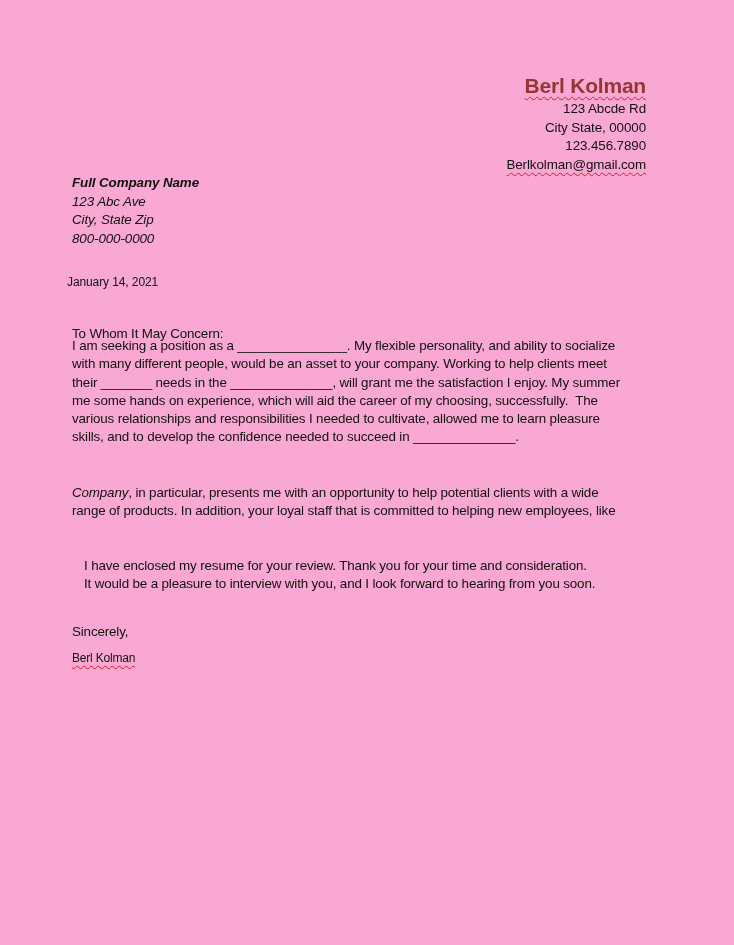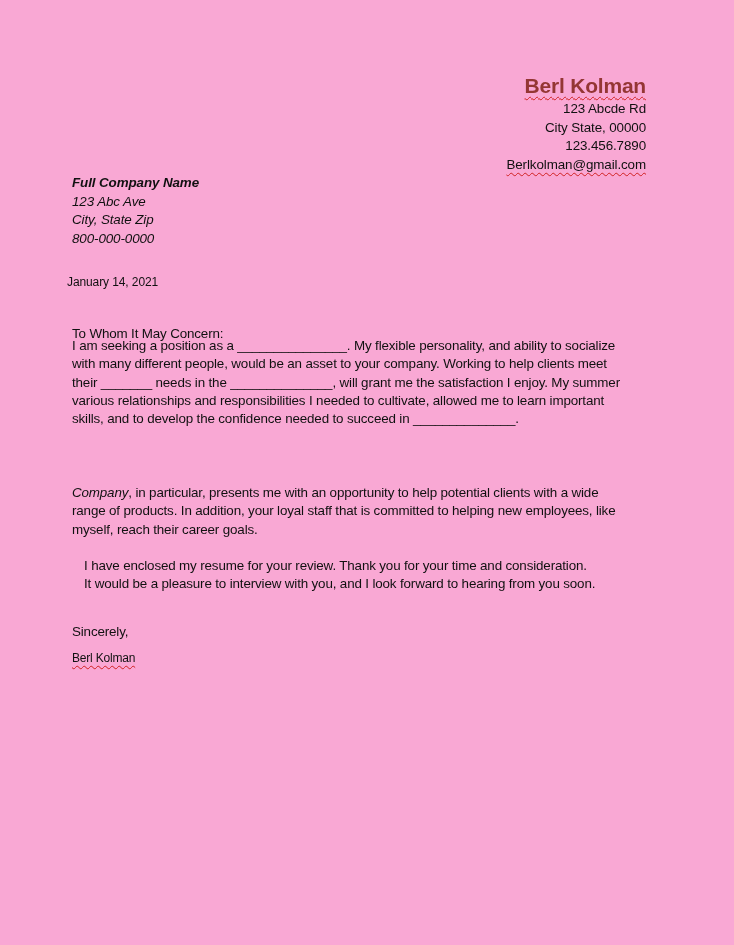--- a/index.html
+++ b/index.html
@@ -114,28 +114,28 @@
   </div>
 
   <div class="date">January 14, 2021</div>
 
   <div class="body-text salutation">To Whom It May Concern:</div>
 
   <div class="body-text para1">
     <span class="line">I am seeking a position as a _______________. My flexible personality, and ability to socialize</span>
     <span class="line">with many different people, would be an asset to your company. Working to help clients meet</span>
     <span class="line">their _______ needs in the ______________, will grant me the satisfaction I enjoy. My summer</span>
-    <span class="line">various relationships and responsibilities I needed to cultivate, allowed me to learn important</span>
+    <span class="line">me some hands on experience, which will aid the career of my choosing, successfully.  The</span>
+    <span class="line">various relationships and responsibilities I needed to cultivate, allowed me to learn pleasure</span>
     <span class="line">skills, and to develop the confidence needed to succeed in ______________.</span>
   </div>
 
   <div class="body-text para2">
     <span class="line"><em>Company</em><span>, in particular, presents me with an opportunity to help potential clients with a wide</span></span>
     <span class="line">range of products. In addition, your loyal staff that is committed to helping new employees, like</span>
-    <span class="line">myself, reach their career goals.</span>
   </div>
 
   <div class="body-text para3">
     <span class="line">I have enclosed my resume for your review. Thank you for your time and consideration.</span>
     <span class="line">It would be a pleasure to interview with you, and I look forward to hearing from you soon.</span>
   </div>
 
   <div class="body-text closing">Sincerely,</div>
 
   <div class="signature">

